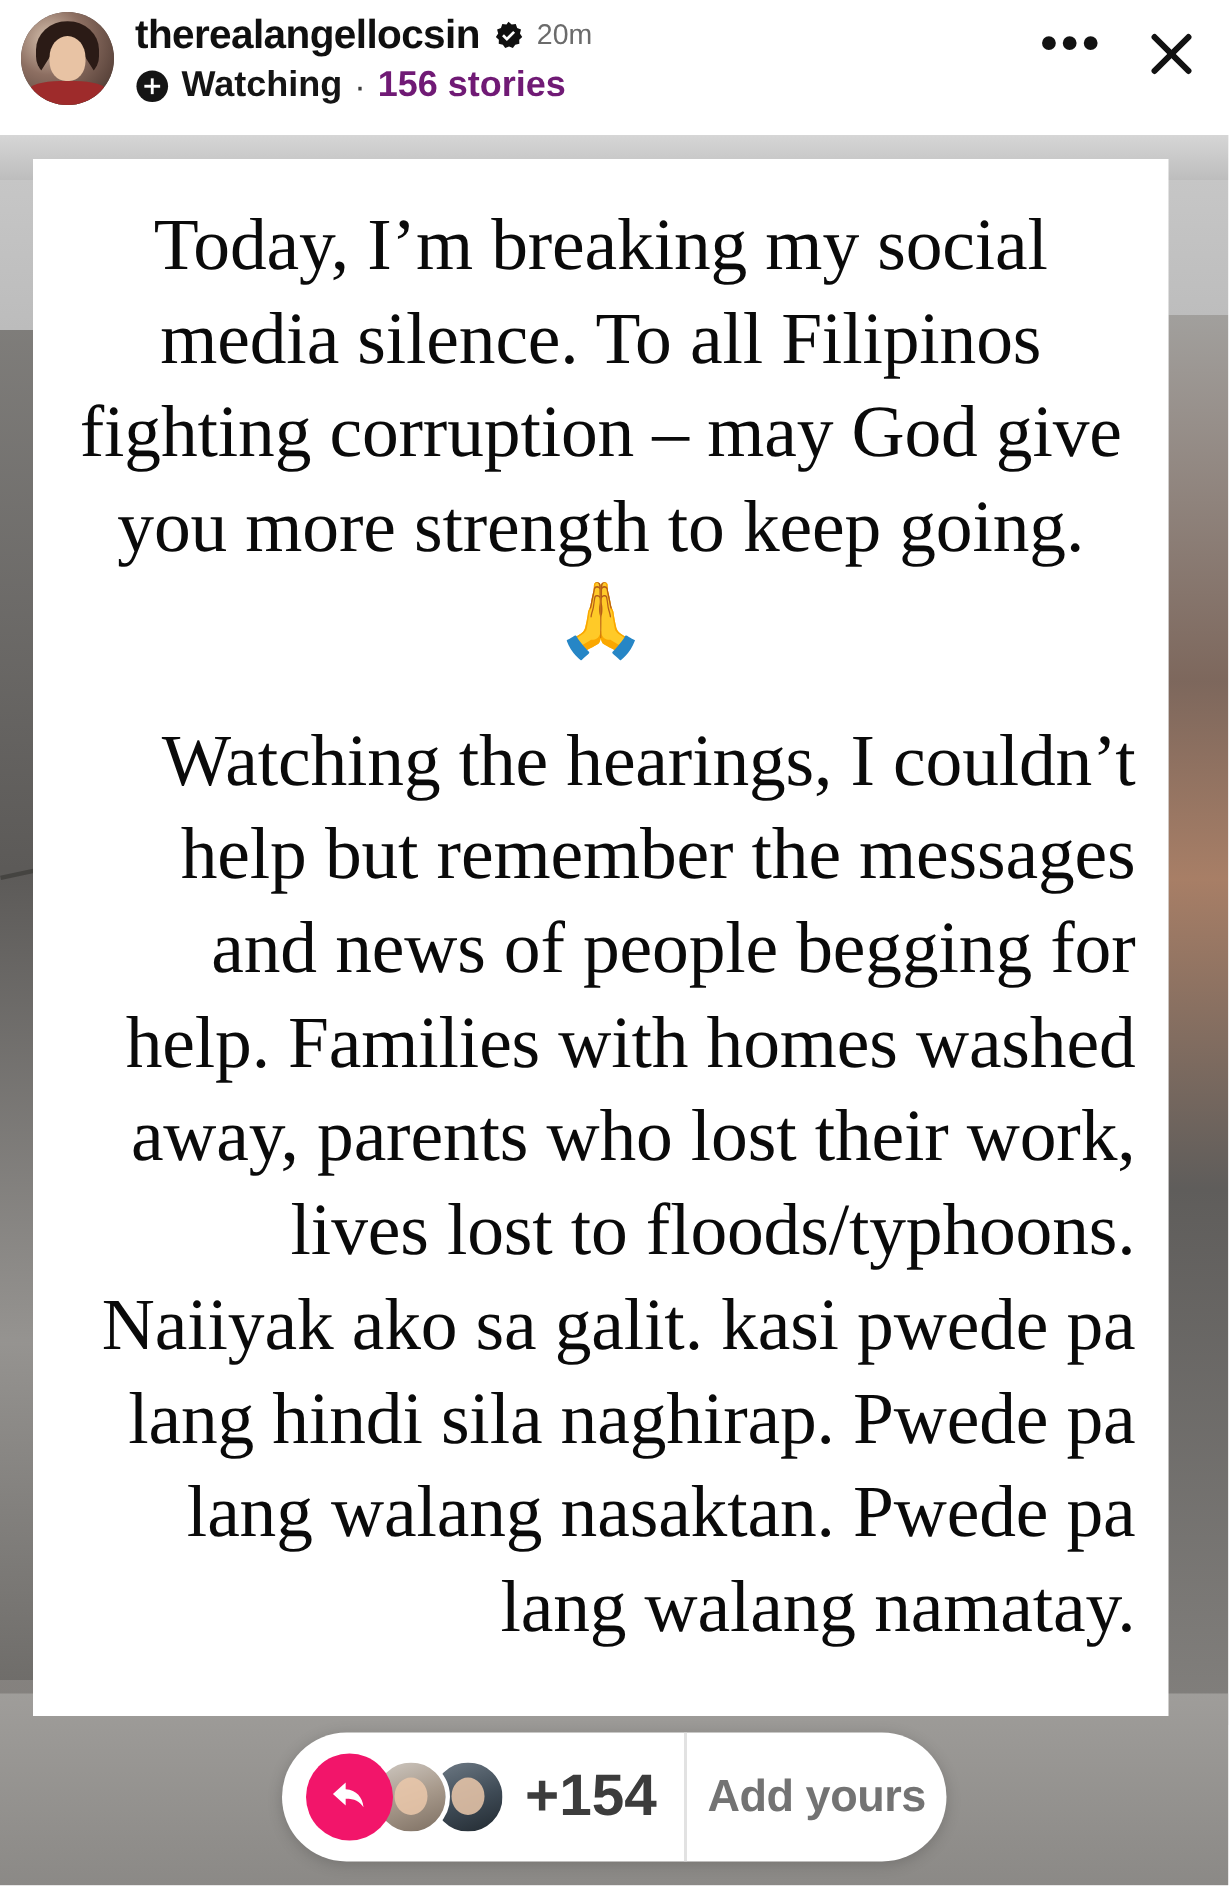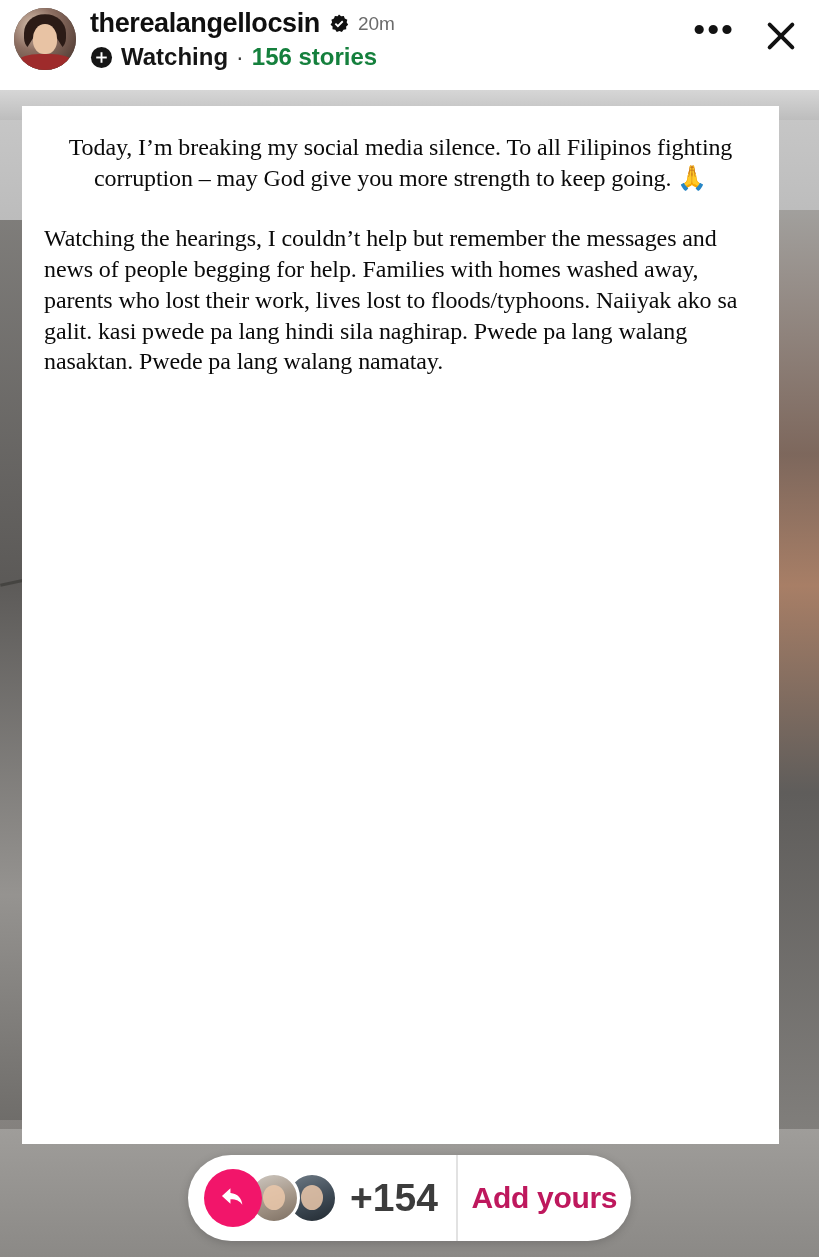--- a/index.html
+++ b/index.html
@@ -111,21 +111,21 @@
     color: #151515;
     white-space: nowrap;
   }
   .meta-dot-sep {
     font-size: 23px;
     color: #3a3a3a;
   }
   .stories-count {
     font-size: 24px;
     font-weight: bold;
-    color: #15803d;
+    color: #701a75;
     white-space: nowrap;
   }
   .header-actions {
     display: flex;
     align-items: center;
     gap: 26px;
     padding-top: 10px;
     flex: 0 0 auto;
   }
   .more-btn {
@@ -209,29 +209,29 @@
     left: 22px;
     top: 16px;
     width: 757px;
     height: 1038px;
     background: #ffffff;
     padding: 26px 22px 18px 22px;
     overflow: hidden;
   }
   .story-text {
     font-family: "Liberation Serif", serif;
-    font-size: 24px;
+    font-size: 49px;
     line-height: 1.28;
     color: #0a0a0a;
     text-align: center;
     letter-spacing: -0.1px;
   }
   .story-text p { margin: 0; }
   .story-text p + p { margin-top: 30px; }
-  .para-2 { text-align: left; }
+  .para-2 { text-align: right; }
 
   
   .add-yours {
     position: absolute;
     left: 188px;
     bottom: 16px;
     width: 443px;
     height: 86px;
     background: #ffffff;
     border-radius: 43px;
@@ -259,21 +259,21 @@
     flex: 1 1 auto;
     display: flex;
     align-items: center;
     justify-content: center;
     height: 100%;
     cursor: pointer;
   }
   .add-yours-label {
     font-size: 30px;
     font-weight: bold;
-    color: #be185d;
+    color: #737373;
     letter-spacing: -0.3px;
   }
   .arrow-badge {
     width: 58px; height: 58px;
     border-radius: 50%;
     background: #f2156a;
     display: flex;
     align-items: center;
     justify-content: center;
     flex: 0 0 auto;

